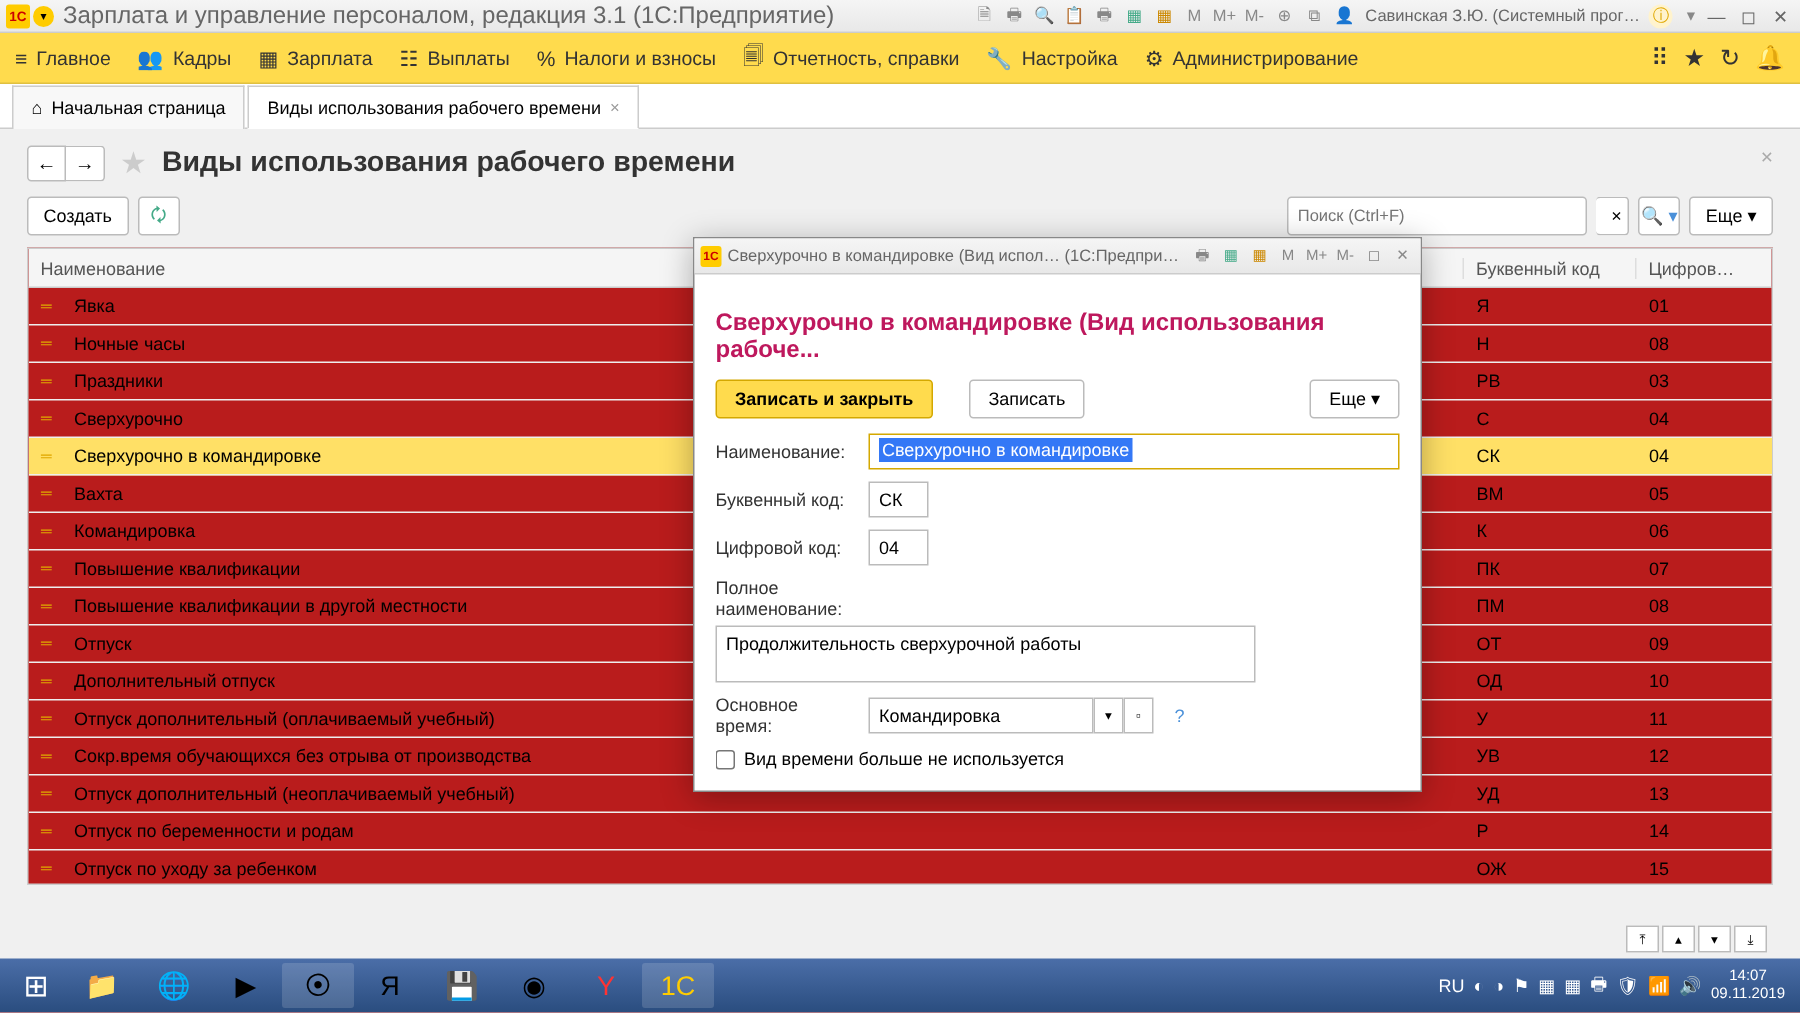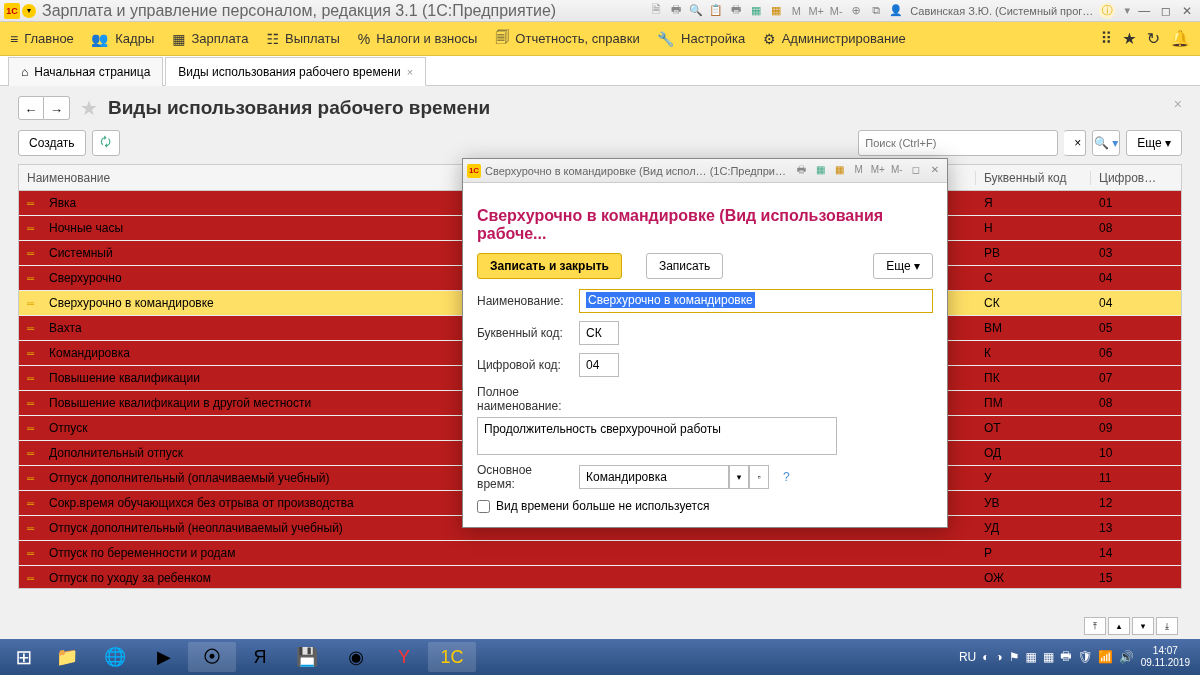--- a/index.html
+++ b/index.html
@@ -224,21 +224,21 @@
         <div class="c1">
           <span class="rowicon y"></span>
           <span>Ночные часы</span>
         </div>
         <div class="c2">Н</div>
         <div class="c3">08</div>
       </div>
       <div class="trow">
         <div class="c1">
           <span class="rowicon y"></span>
-          <span>Системный</span>
+          <span>Праздники</span>
         </div>
         <div class="c2">РВ</div>
         <div class="c3">03</div>
       </div>
       <div class="trow">
         <div class="c1">
           <span class="rowicon y"></span>
           <span>Сверхурочно</span>
         </div>
         <div class="c2">С</div>

